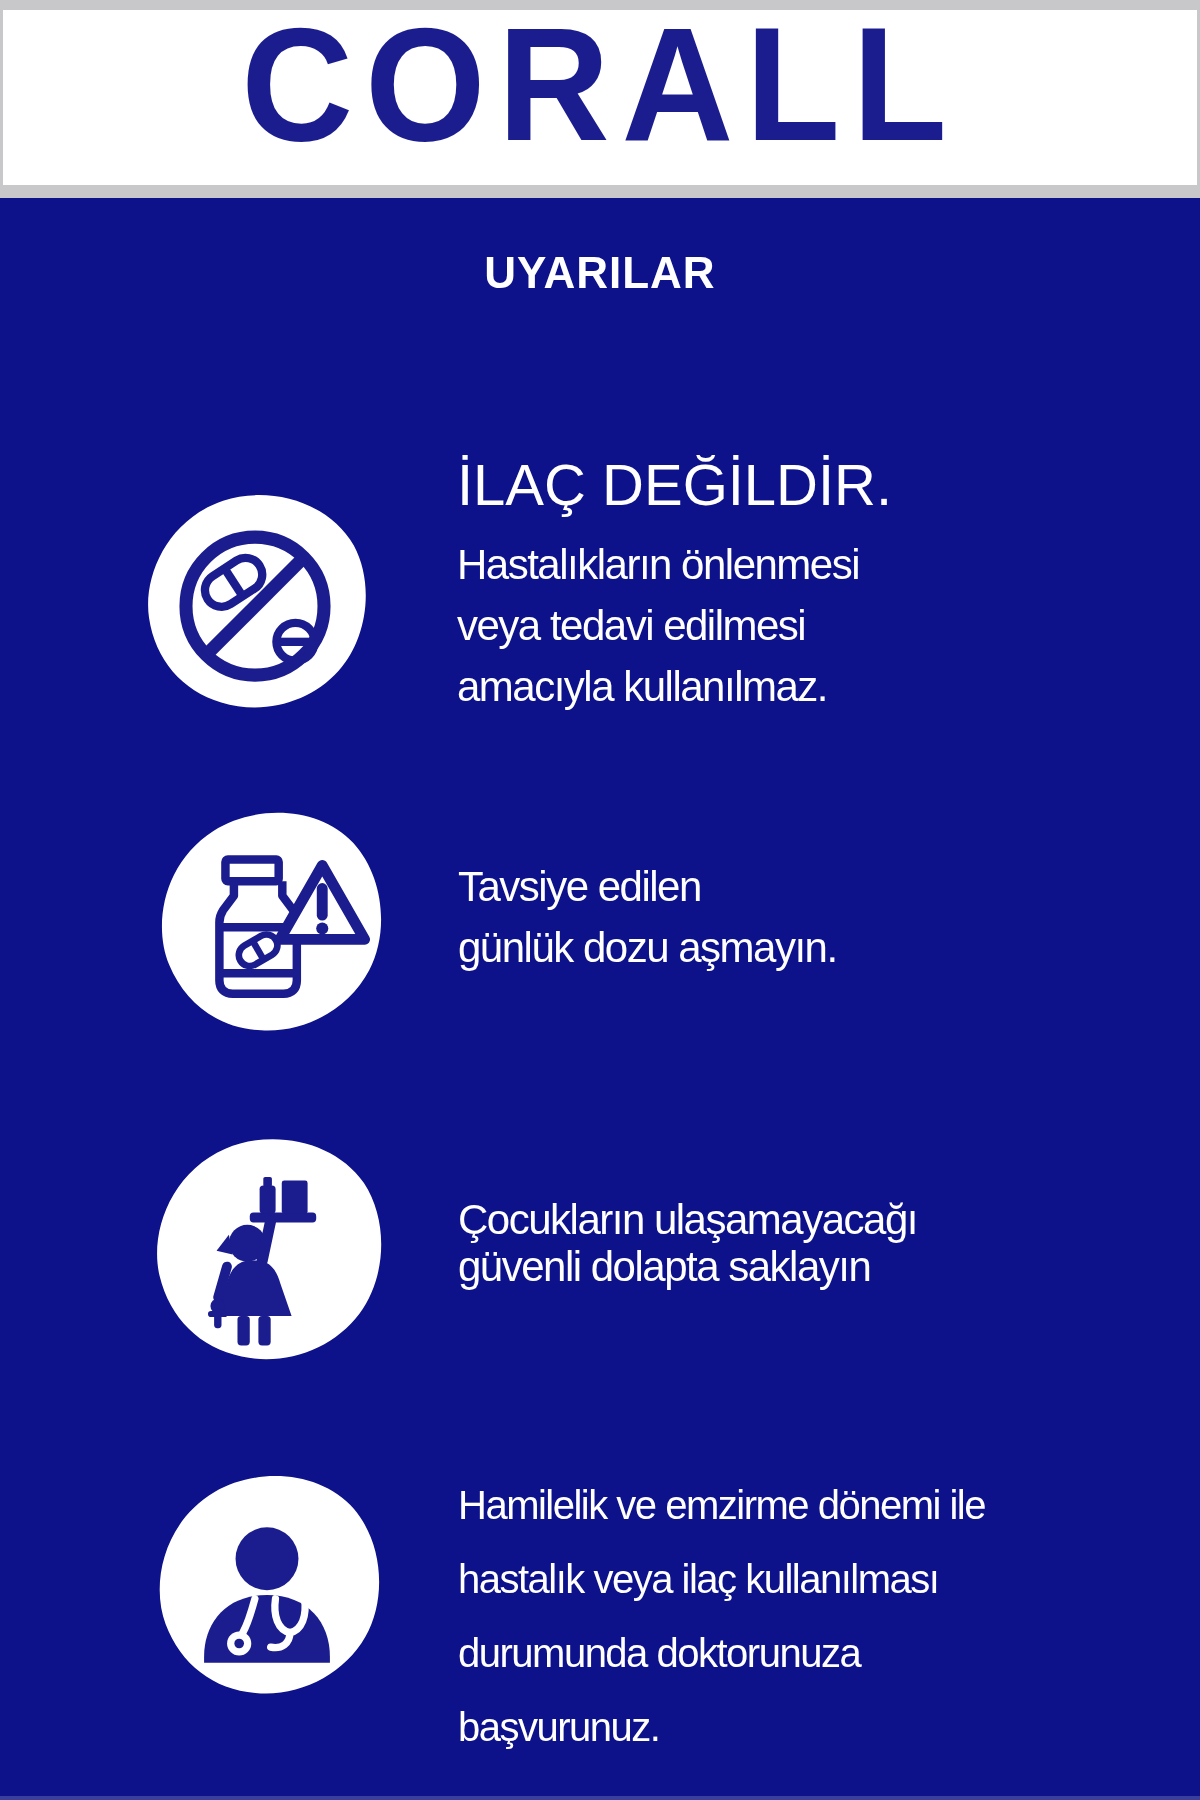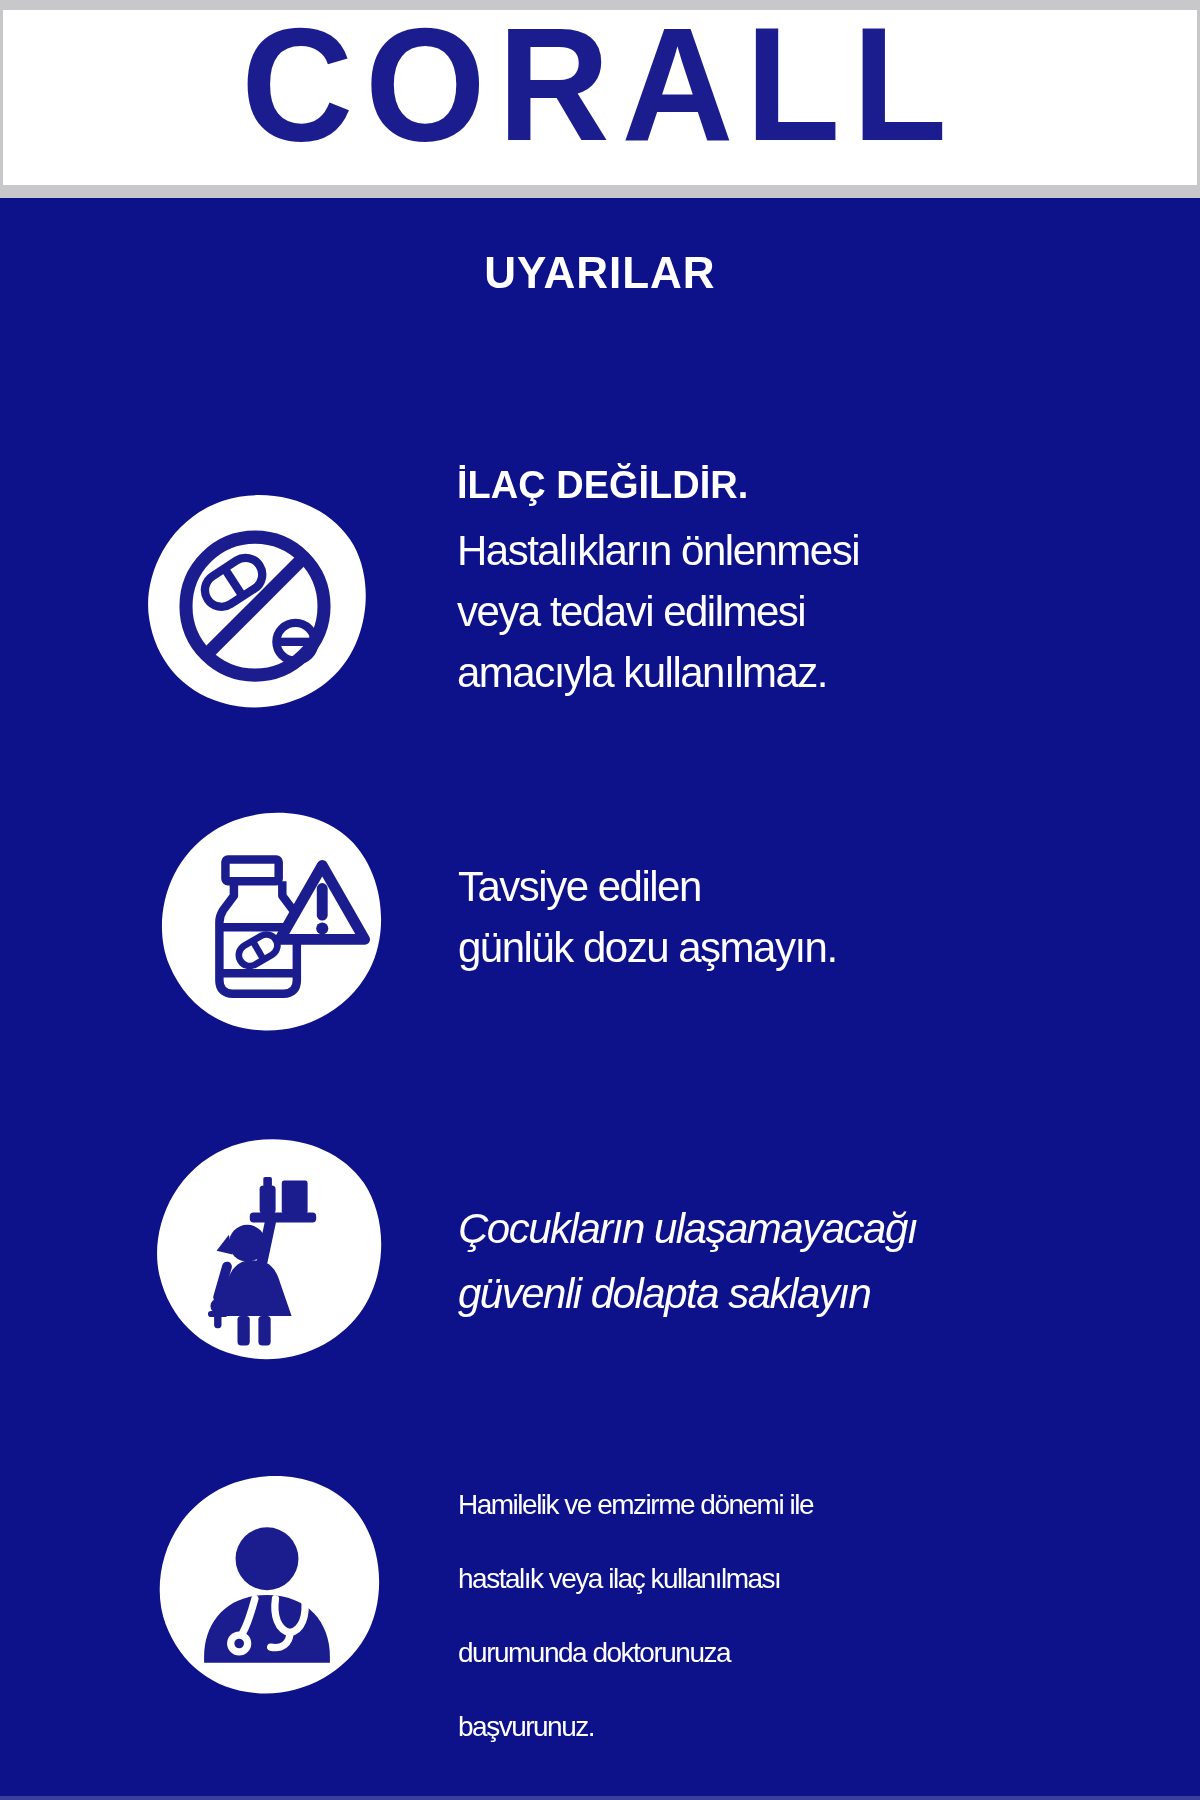--- a/index.html
+++ b/index.html
@@ -32,24 +32,24 @@
   
   .warn-title{
     position:absolute;left:0;top:238px;width:1200px;text-align:center;
     color:var(--white);font-weight:700;font-size:44px;line-height:70px;letter-spacing:1px;
   }
 
   
   .blob-svg{position:absolute;color:var(--navy);}
   .blob-path{fill:var(--white);}
   .s-text{position:absolute;color:var(--white);}
-  .s-title{font-weight:700;font-size:38px;line-height:70px;margin-bottom:0;white-space:pre-line;}
+  .s-title{font-weight:400;font-size:58px;line-height:70px;margin-bottom:14px;white-space:pre-line;}
   .s-body{font-size:42px;line-height:61px;letter-spacing:-1.5px;white-space:pre-line;}
-  .s3 .s-body{line-height:65px;font-style:italic;}
-  .s4 .s-body{font-size:28px;line-height:74px;}
+  .s3 .s-body{line-height:47px;}
+  .s4 .s-body{font-size:40px;line-height:74px;}
 </style>
 </head>
 <body>
 
 <div id="page">
 
   <div class="top-strip"></div>
   <div class="header">
     <div class="logo">CORALL</div>
   </div>

